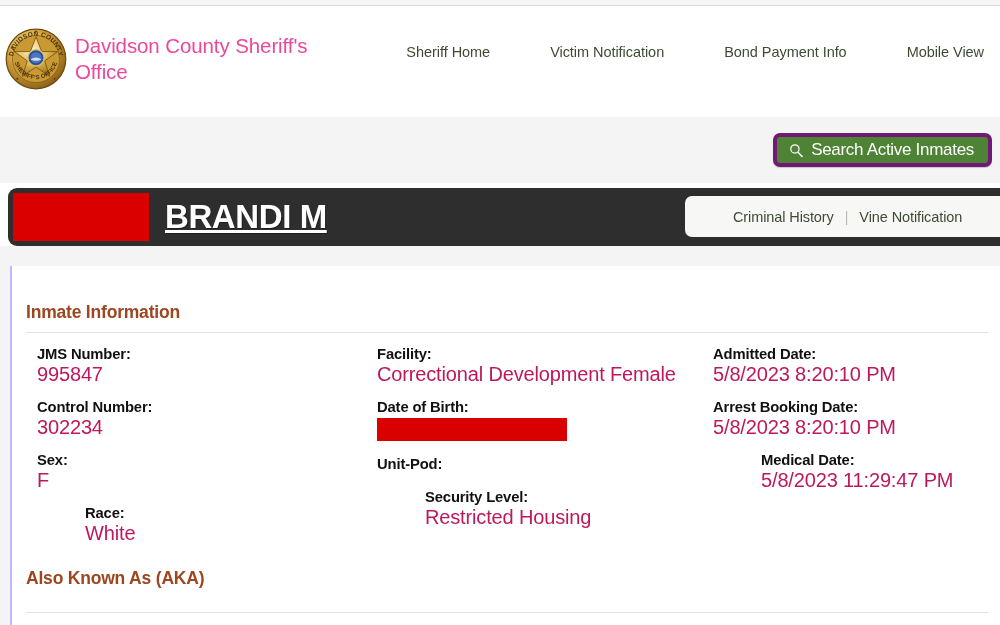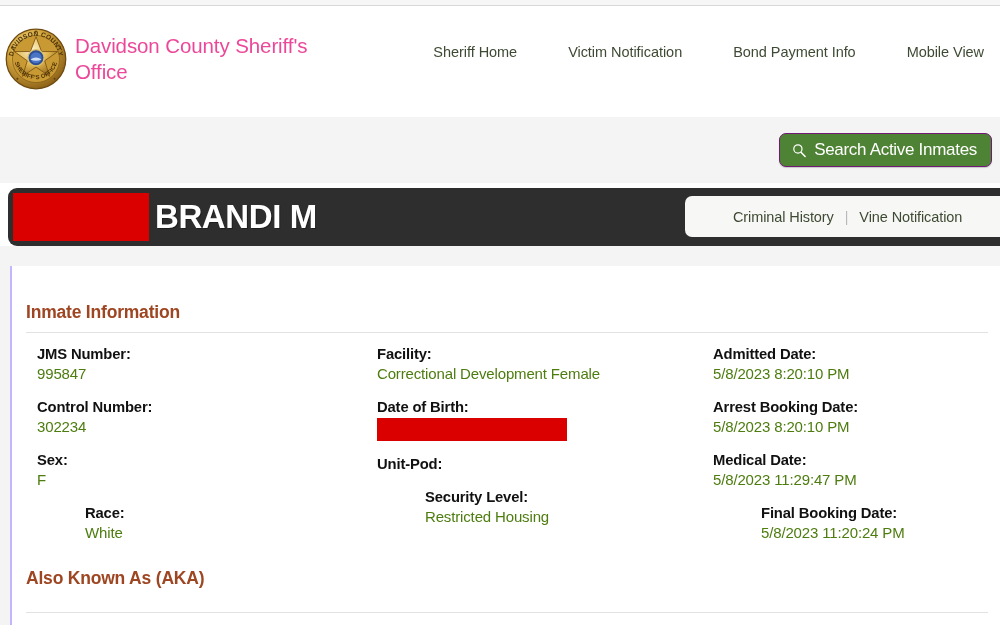--- a/index.html
+++ b/index.html
@@ -63,21 +63,21 @@
     font-weight: 400;
     letter-spacing: -0.1px;
   }
 
   .main-nav {
     position: absolute;
     right: 8px;
     top: 37px;
     display: flex;
     align-items: center;
-    gap: 7px;
+    gap: 16px;
   }
 
   .nav-link {
     font-size: 14.5px;
     color: #3e4a33;
     text-decoration: none;
     padding: 0 22px;
     white-space: nowrap;
     letter-spacing: -0.05px;
   }
@@ -95,21 +95,21 @@
   .search-btn {
     position: absolute;
     right: 8px;
     top: 16px;
     height: 34px;
     display: flex;
     align-items: center;
     gap: 7px;
     padding: 0 14px 0 12px;
     background: #4e8234;
-    border: 1px solid #701a75;
+    border: 4px solid #701a75;
     border-radius: 7px;
     color: #ffffff;
     font-size: 17px;
     letter-spacing: -0.3px;
     cursor: pointer;
     box-shadow: 0 1px 1px rgba(0,0,0,.18);
   }
 
   .search-btn .mag {
     width: 15px; height: 15px;
@@ -134,23 +134,24 @@
     background: #da0000;
     margin-left: 5px;
     flex: 0 0 auto;
   }
 
   .inmate-name {
     color: #ffffff;
     font-size: 33px;
     font-weight: 700;
     letter-spacing: -0.4px;
-    margin-left: 6px;
+    margin-left: 16px;
     text-shadow: 1px 1px 0 rgba(0,0,0,.35);
     white-space: nowrap;
+    text-decoration: underline;
   }
 
   .banner-links {
     position: absolute;
     left: 677px;
     top: 8px;
     height: 41px;
     width: 330px;
     background: #f7f7f5;
     border-radius: 7px;
@@ -245,23 +246,23 @@
 
   .field-label {
     font-size: 14.8px;
     font-weight: 700;
     color: #111111;
     line-height: 20px;
     letter-spacing: -0.15px;
   }
 
   .field-value {
-    font-size: 15px;
+    font-size: 20px;
     font-weight: 400;
-    color: #4d7c0f;
+    color: #be185d;
     line-height: 20px;
     letter-spacing: -0.15px;
     min-height: 1px;
   }
 
   .field-value.redacted {
     background: #da0000;
     width: 190px;
     height: 23px;
     margin-top: 1px;
@@ -398,24 +399,20 @@
           <div class="field-value">5/8/2023 8:20:10 PM</div>
         </div>
         <div class="field">
           <div class="field-label">Arrest Booking Date:</div>
           <div class="field-value">5/8/2023 8:20:10 PM</div>
         </div>
         <div class="field">
           <div class="field-label">Medical Date:</div>
           <div class="field-value">5/8/2023 11:29:47 PM</div>
         </div>
-        <div class="field">
-          <div class="field-label">Final Booking Date:</div>
-          <div class="field-value">5/8/2023 11:20:24 PM</div>
-        </div>
       </div>
 
     </div>
 
     <h2 class="section-title second">Also Known As (AKA)</h2>
     <div class="section-rule second"></div>
 
   </main>
 </div>
 

